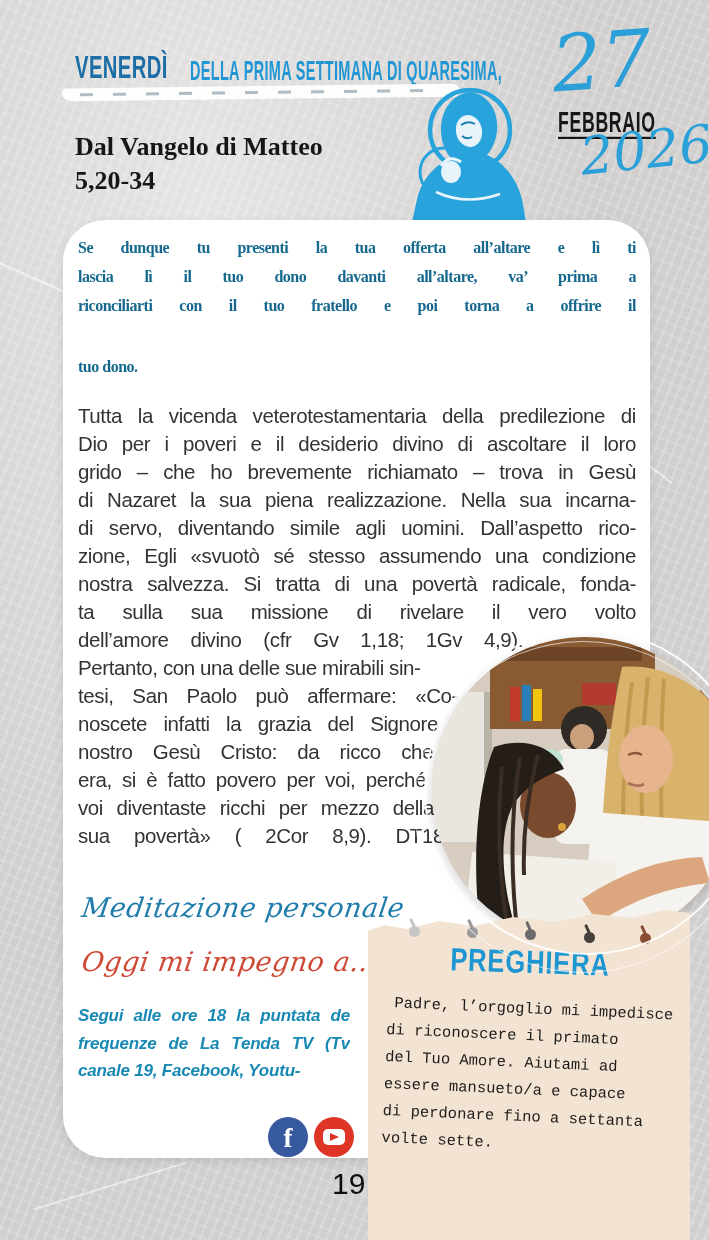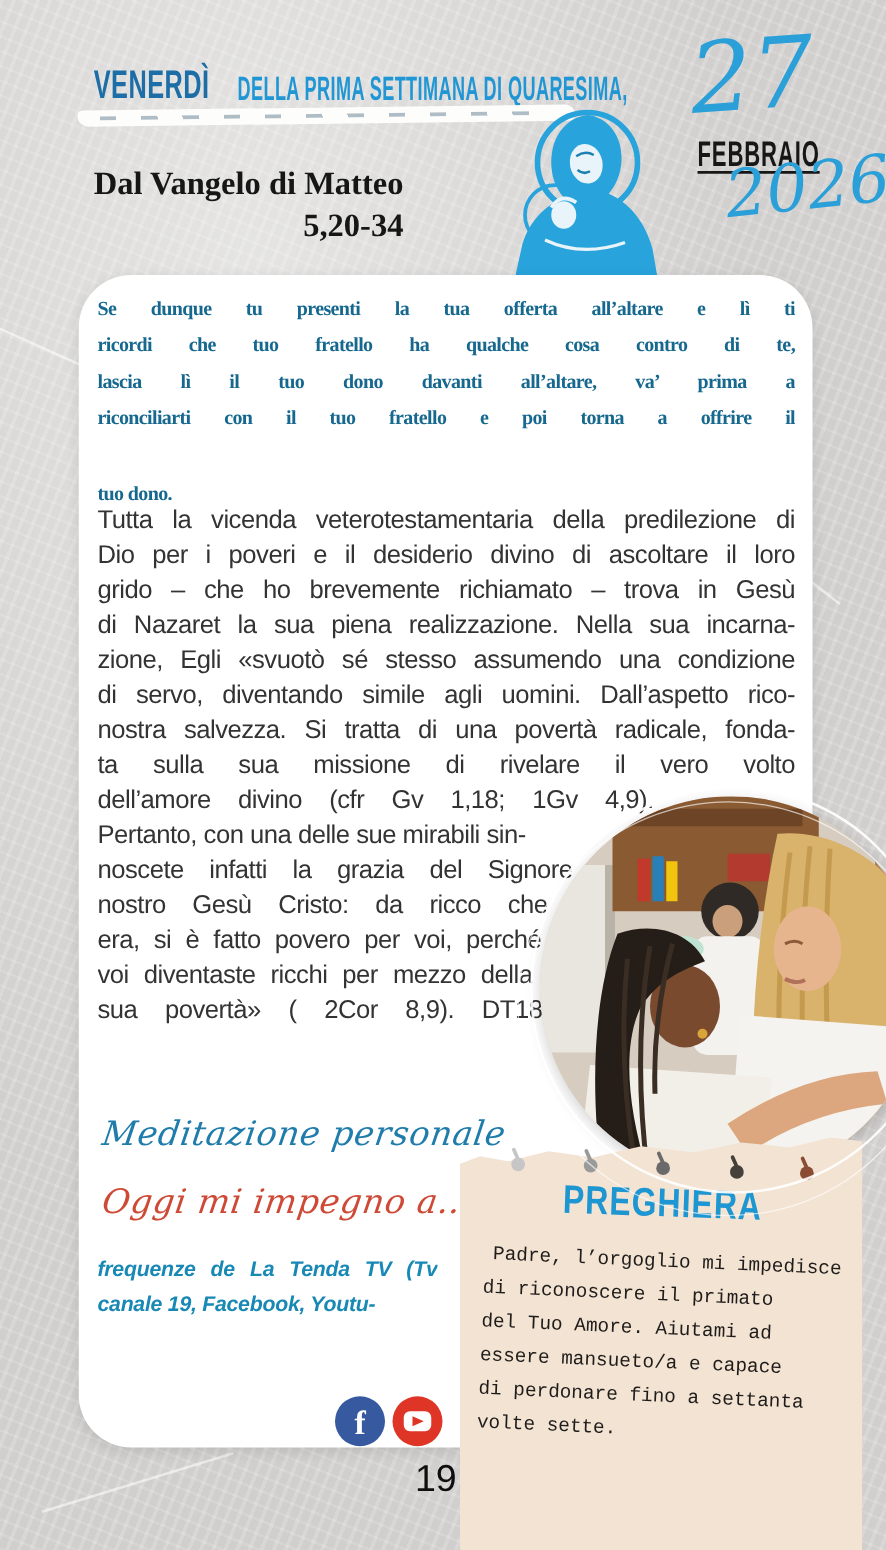--- a/index.html
+++ b/index.html
@@ -23,21 +23,21 @@
   .brushstroke:after{content:"";position:absolute;left:18px;top:5px;right:30px;height:2.5px;
     background:repeating-linear-gradient(90deg, rgba(80,110,130,.45) 0 13px, transparent 13px 33px);}
   .date-day{position:absolute;left:552px;top:22px;font-family:"DejaVu Serif",serif;font-style:italic;
     font-size:78px;line-height:78px;color:#2b9fd8;transform:rotate(-4deg);}
   .date-month{position:absolute;left:558px;top:106px;font-weight:bold;font-size:26px;color:#171717;
     letter-spacing:1px;transform:scaleX(.68) scaleY(1.1);transform-origin:left top;white-space:nowrap;
     text-decoration:underline;text-underline-offset:4px;}
   .date-year{position:absolute;left:580px;top:122px;font-family:"DejaVu Serif",serif;font-style:italic;
     font-size:52px;line-height:56px;color:#2b9fd8;transform:rotate(-6deg);}
   .gospel-ref{position:absolute;left:75px;top:130px;font-family:"Liberation Serif",serif;
-    font-weight:bold;font-size:26px;line-height:34px;color:#161616;text-align:right;}
+    font-weight:bold;font-size:26px;line-height:34px;color:#161616;}
   
   .madonna{position:absolute;left:406px;top:80px;width:128px;height:142px;}
   
   .card{position:absolute;left:63px;top:220px;width:587px;height:938px;background:#ffffff;
     border-radius:42px;box-shadow:0 3px 10px rgba(0,0,0,.10);}
   .textline{overflow:hidden;text-align:justify;text-align-last:justify;}
   .gospel{position:absolute;left:78px;top:233px;width:558px;z-index:3;}
   .gospel .textline{font-family:"Liberation Serif",serif;font-weight:bold;font-size:16px;
     line-height:29px;height:29px;color:#16688f;letter-spacing:-.5px;}
   .gospel .textline:last-child{text-align-last:left;margin-top:32px;}
@@ -121,48 +121,49 @@
       <ellipse cx="45" cy="92" rx="10" ry="11" fill="#e9f4fa"></ellipse>
       <path d="M35,86 q8,-12 20,-4" stroke="#e9f4fa" stroke-width="3" fill="none"></path>
       <path d="M30,112 q30,14 64,2" stroke="#e9f4fa" stroke-width="2.5" fill="none"></path>
     </svg>
   </div>
 
   <div class="card"></div>
 
   <div class="gospel">
     <div class="textline">Se dunque tu presenti la tua offerta all’altare e lì ti</div>
-    <div class="textline">ricordi che tuo fratello ha qualche cosa contro di te,</div>
     <div class="textline">lascia lì il tuo dono davanti all’altare, va’ prima a</div>
     <div class="textline">riconciliarti con il tuo fratello e poi torna a offrire il</div>
     <div class="textline">tuo dono.</div>
   </div>
 
   <div class="commentary">
     <div class="textline">Tutta la vicenda veterotestamentaria della predilezione di</div>
     <div class="textline">Dio per i poveri e il desiderio divino di ascoltare il loro</div>
     <div class="textline">grido – che ho brevemente richiamato – trova in Gesù</div>
     <div class="textline">di Nazaret la sua piena realizzazione. Nella sua incarna-</div>
+    <div class="textline">di servo, diventando simile agli uomini. Dall’aspetto rico-</div>
     <div class="textline">zione, Egli «svuotò sé stesso assumendo una condizione</div>
-    <div class="textline">di servo, diventando simile agli uomini. Dall’aspetto rico-</div>
     <div class="textline">nostra salvezza. Si tratta di una povertà radicale, fonda-</div>
     <div class="textline">ta sulla sua missione di rivelare il vero volto</div>
     <div class="textline">dell’amore divino (cfr Gv 1,18; 1Gv 4,9).</div>
     <div class="textline">Pertanto, con una delle sue mirabili sin-</div>
+    <div class="textline">tesi, San Paolo può affermare: «Co-</div>
     <div class="textline">noscete infatti la grazia del Signore</div>
     <div class="textline">nostro Gesù Cristo: da ricco che</div>
     <div class="textline">era, si è fatto povero per voi, perché</div>
     <div class="textline">voi diventaste ricchi per mezzo della</div>
     <div class="textline">sua povertà» ( 2Cor 8,9). DT18</div>
   </div>
 
   <div class="script-label meditation">Meditazione personale</div>
   <div class="script-label commitment">Oggi mi impegno a...</div>
 
   <div class="promo">
+    <div class="textline">Segui alle ore 18  la puntata de</div>
     <div class="textline">frequenze de La Tenda TV (Tv</div>
     <div class="textline">canale 19, Facebook, Youtu-</div>
   </div>
 
   <div class="social fb">f</div>
   <div class="social yt">
     <span class="tv"></span>
     <span class="tri"></span>
   </div>
 

